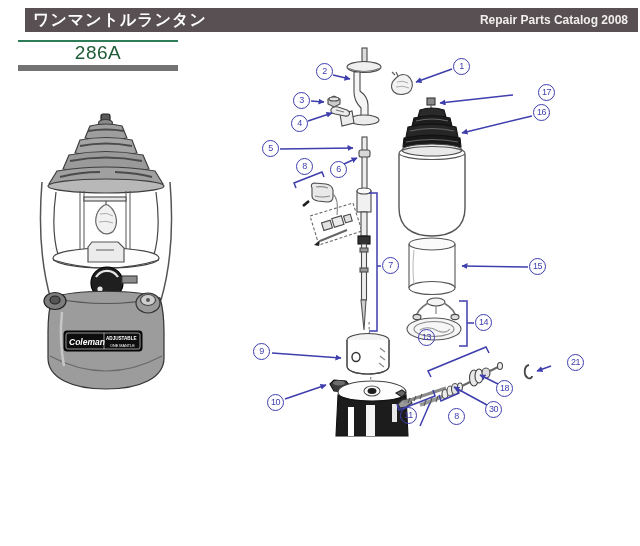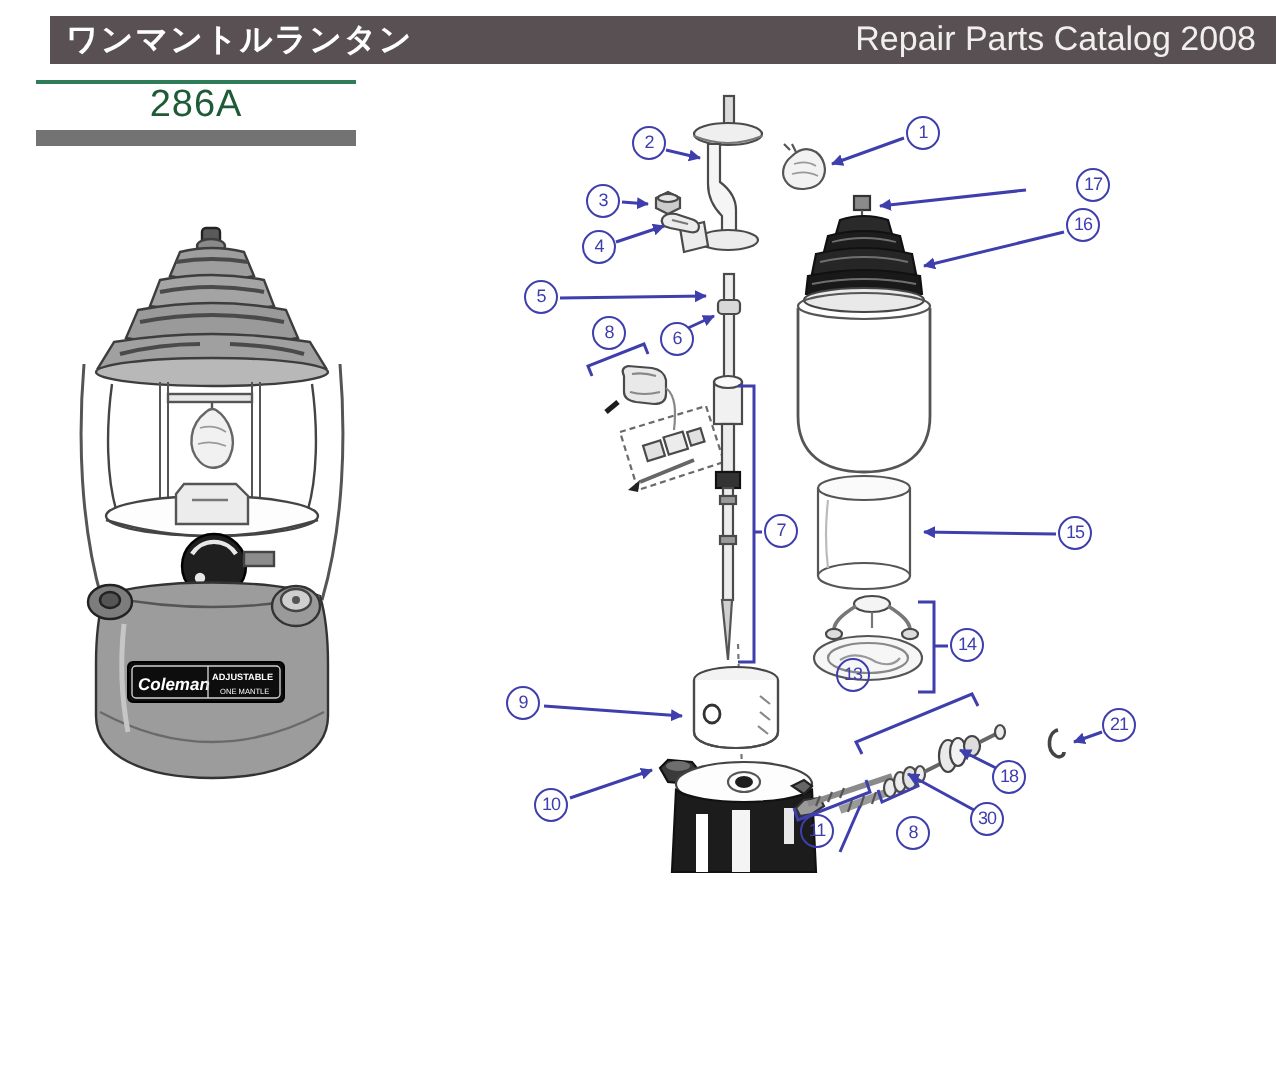--- a/index.html
+++ b/index.html
@@ -2,23 +2,23 @@
 <html><head>
 <meta charset="utf-8">
 <style>
   html,body{margin:0;padding:0;background:#fff;}
   .page{position:relative;width:640px;height:546px;background:#fff;overflow:hidden;
         font-family:"Liberation Sans","DejaVu Sans",sans-serif;}
   .header{position:absolute;left:25px;top:8px;width:613px;height:24px;background:#585052;
           display:flex;align-items:center;justify-content:space-between;
           padding:0 10px 0 8px;box-sizing:border-box;}
   .header .title{color:#ffffff;font-weight:bold;font-size:16px;letter-spacing:1px;white-space:nowrap;}
-  .header .catalog{color:#f1efee;font-size:17px;font-weight:normal;white-space:nowrap;}
+  .header .catalog{color:#f1efee;font-size:12px;font-weight:bold;white-space:nowrap;}
   .model{position:absolute;left:18px;top:40px;width:160px;text-align:center;
-         border-top:2px solid #2e7d58;border-bottom:8px solid #737373;
+         border-top:2px solid #2e7d58;border-bottom:6px solid #737373;
          padding:1px 0 2px 0;box-sizing:border-box;}
   .model .num{color:#1e5c38;font-size:19px;line-height:20px;letter-spacing:.5px;}
   .callout{position:absolute;width:17px;height:17px;box-sizing:border-box;
            border:1.6px solid #3e3ead;border-radius:50%;color:#3e3ead;
            font-size:9px;line-height:14px;text-align:center;letter-spacing:-.5px;
            background:transparent;}
   .clip19{position:absolute;left:405px;top:427px;width:18px;height:9px;overflow:hidden;}
   .clip19 .callout{position:static;display:block;margin-top:36px;}
   svg{position:absolute;}
 </style>
@@ -265,16 +265,16 @@
     <div class="callout" style="left:418px;top:329px">13</div>
     <div class="callout" style="left:475px;top:314px">14</div>
     <div class="callout" style="left:529px;top:258px">15</div>
     <div class="callout" style="left:533px;top:104px">16</div>
     <div class="callout" style="left:538px;top:84px">17</div>
     <div class="callout" style="left:496px;top:380px">18</div>
     <div class="clip19">
       <div class="callout">19</div>
     </div>
     <div class="callout" style="left:485px;top:401px">30</div>
-    <div class="callout" style="left:551px;top:354px">21</div>
+    <div class="callout" style="left:567px;top:354px">21</div>
   </div>
 
 </div>
 
 </body></html>

